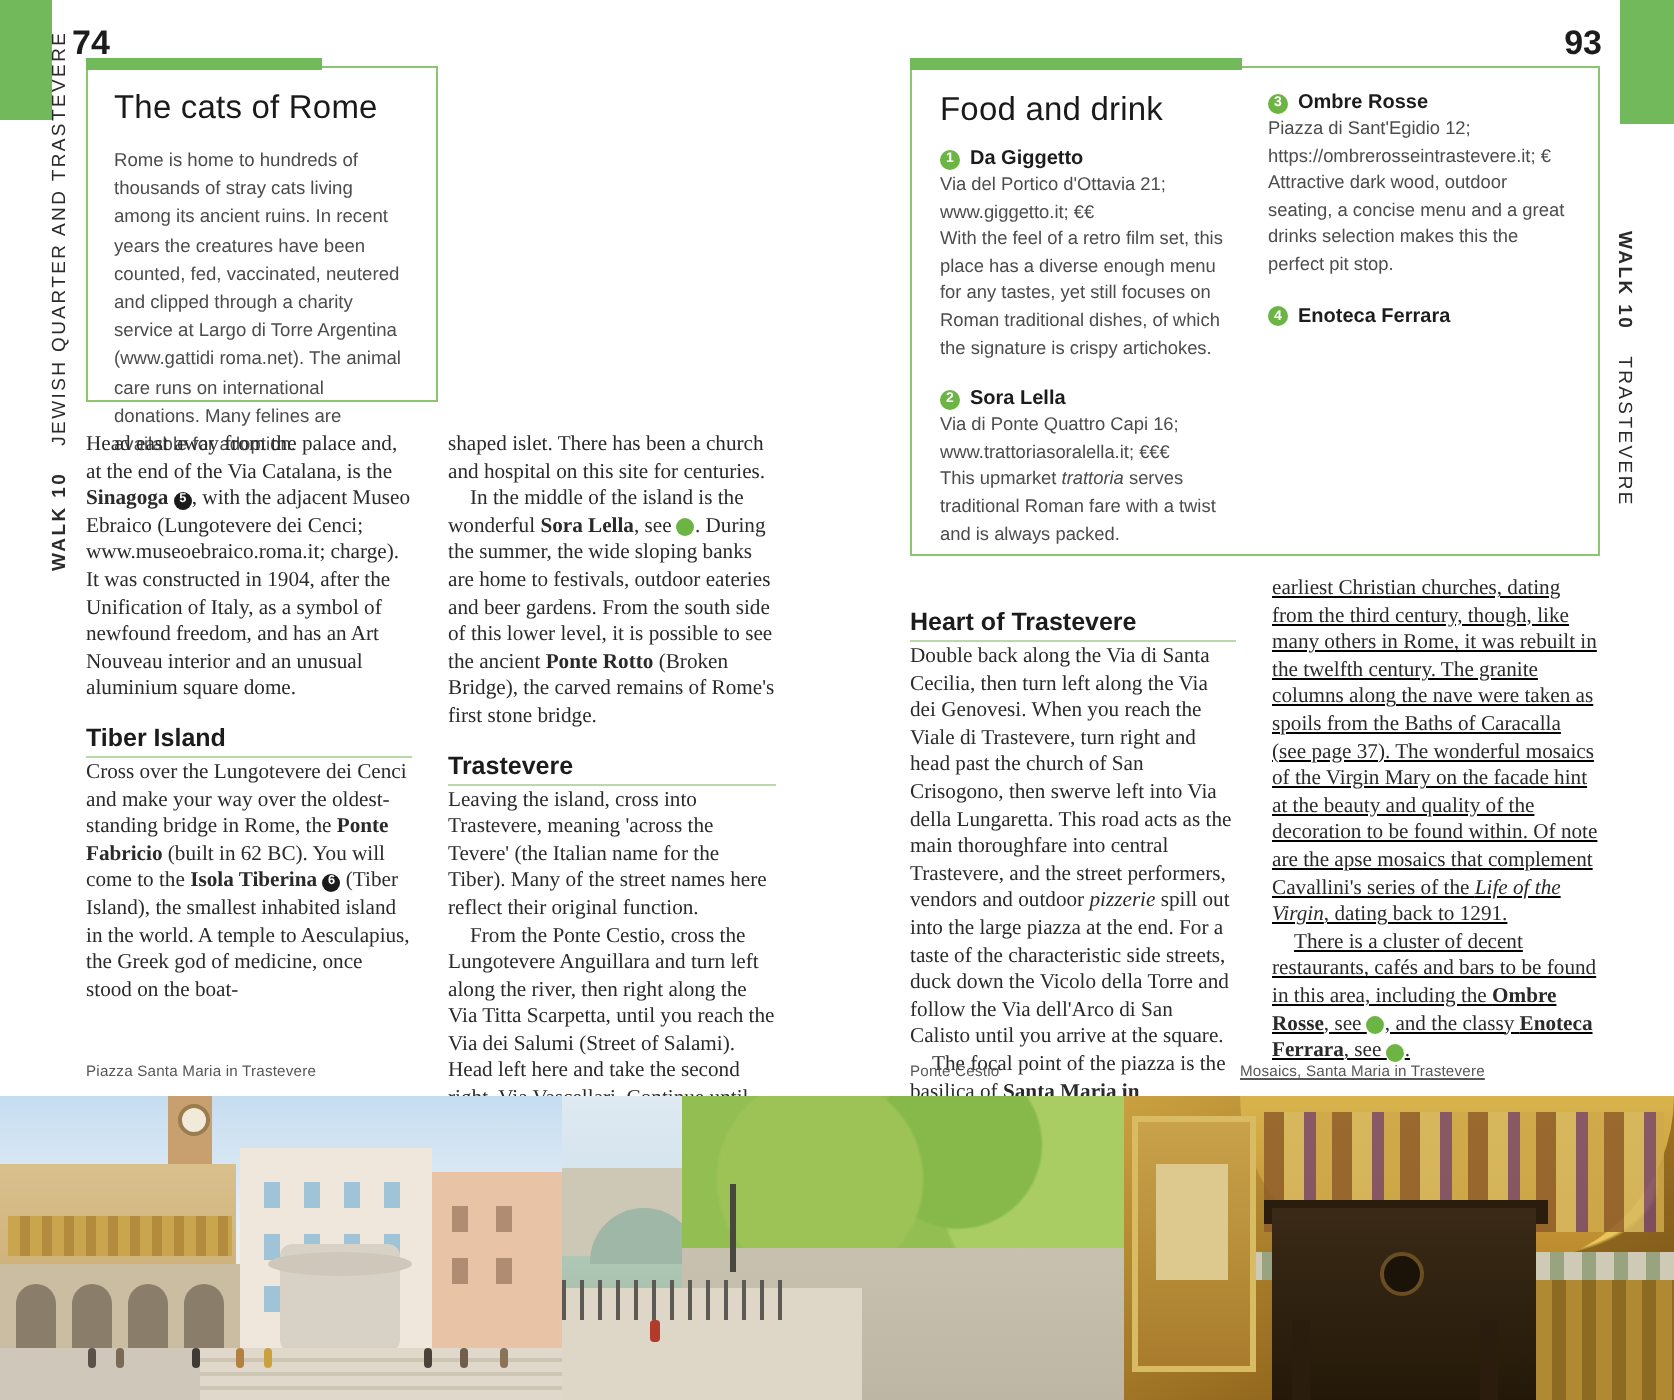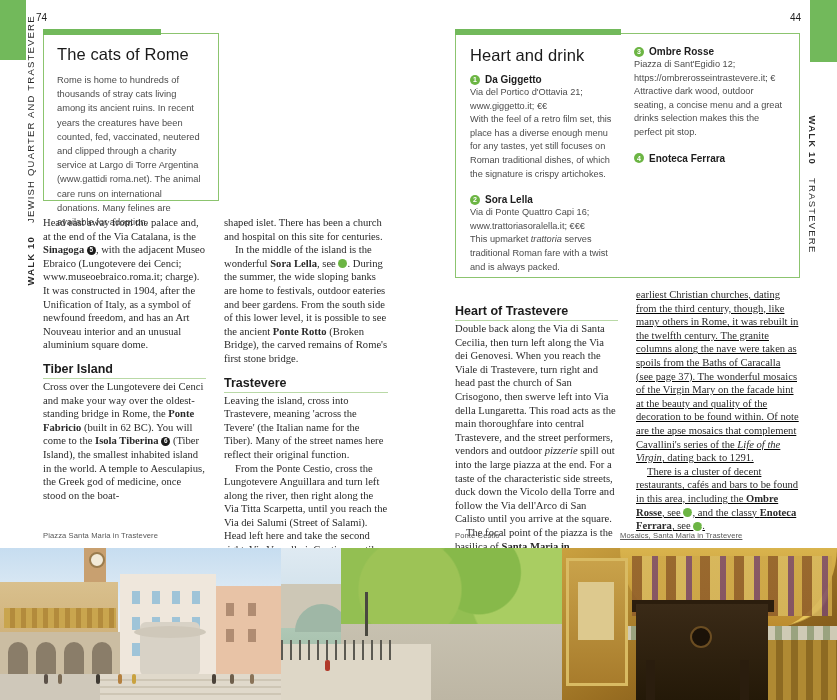--- a/index.html
+++ b/index.html
@@ -33,21 +33,21 @@
   }
   .vrun-right{
     right:-55px;top:190px;width:160px;
     transform:rotate(90deg);transform-origin:center center;
     text-align:left;
   }
   .vrun .sep{display:inline-block;width:13px;}
   .vrun .thin{font-weight:400;letter-spacing:1.2px;}
 
   
-  .folio{position:absolute;top:12px;font-size:10px;font-weight:400;color:#1c1c1c;}
+  .folio{position:absolute;top:12px;font-size:17px;font-weight:700;color:#1c1c1c;}
   .folio-left{left:36px;}
   .folio-right{right:36px;}
 
   
   .boxwrap{position:absolute;}
   .box{
     border:1px solid #8cc46f;
     background:#fff;
     box-sizing:border-box;
     position:relative;
@@ -244,32 +244,32 @@
       </div>
     </div>
 
     <div class="caption" style="left:43px;top:531px;">Piazza Santa Maria in Trastevere</div>
   </div>
 
   <div class="page page-right">
 
     <div class="edge-tab edge-tab-right"></div>
 
-    <div class="folio folio-right">44</div>
+    <div class="folio folio-right">93</div>
 
     <div class="vrun vrun-right">
       <span>WALK 10</span><span class="sep"></span><span class="thin">TRASTEVERE</span>
     </div>
 
     <div class="boxwrap food-box" style="left:36px;">
       <div class="box">
         <div class="box-topbar"></div>
         <div class="food-cols">
           <div class="food-col">
-            <h2>Heart and drink</h2>
+            <h2>Food and drink</h2>
             <div>
     <div class="entry">
       <div class="entry-head">
         <span class="num-marker">1</span>
         <span class="entry-name">Da Giggetto</span>
       </div>
       <div class="entry-body">
         Via del Portico d'Ottavia 21;<br>www.giggetto.it; €€<br>With the feel of a retro film set, this place has a diverse enough menu for any tastes, yet still focuses on Roman traditional dishes, of which the signature is crispy artichokes.
       </div>
     </div>

